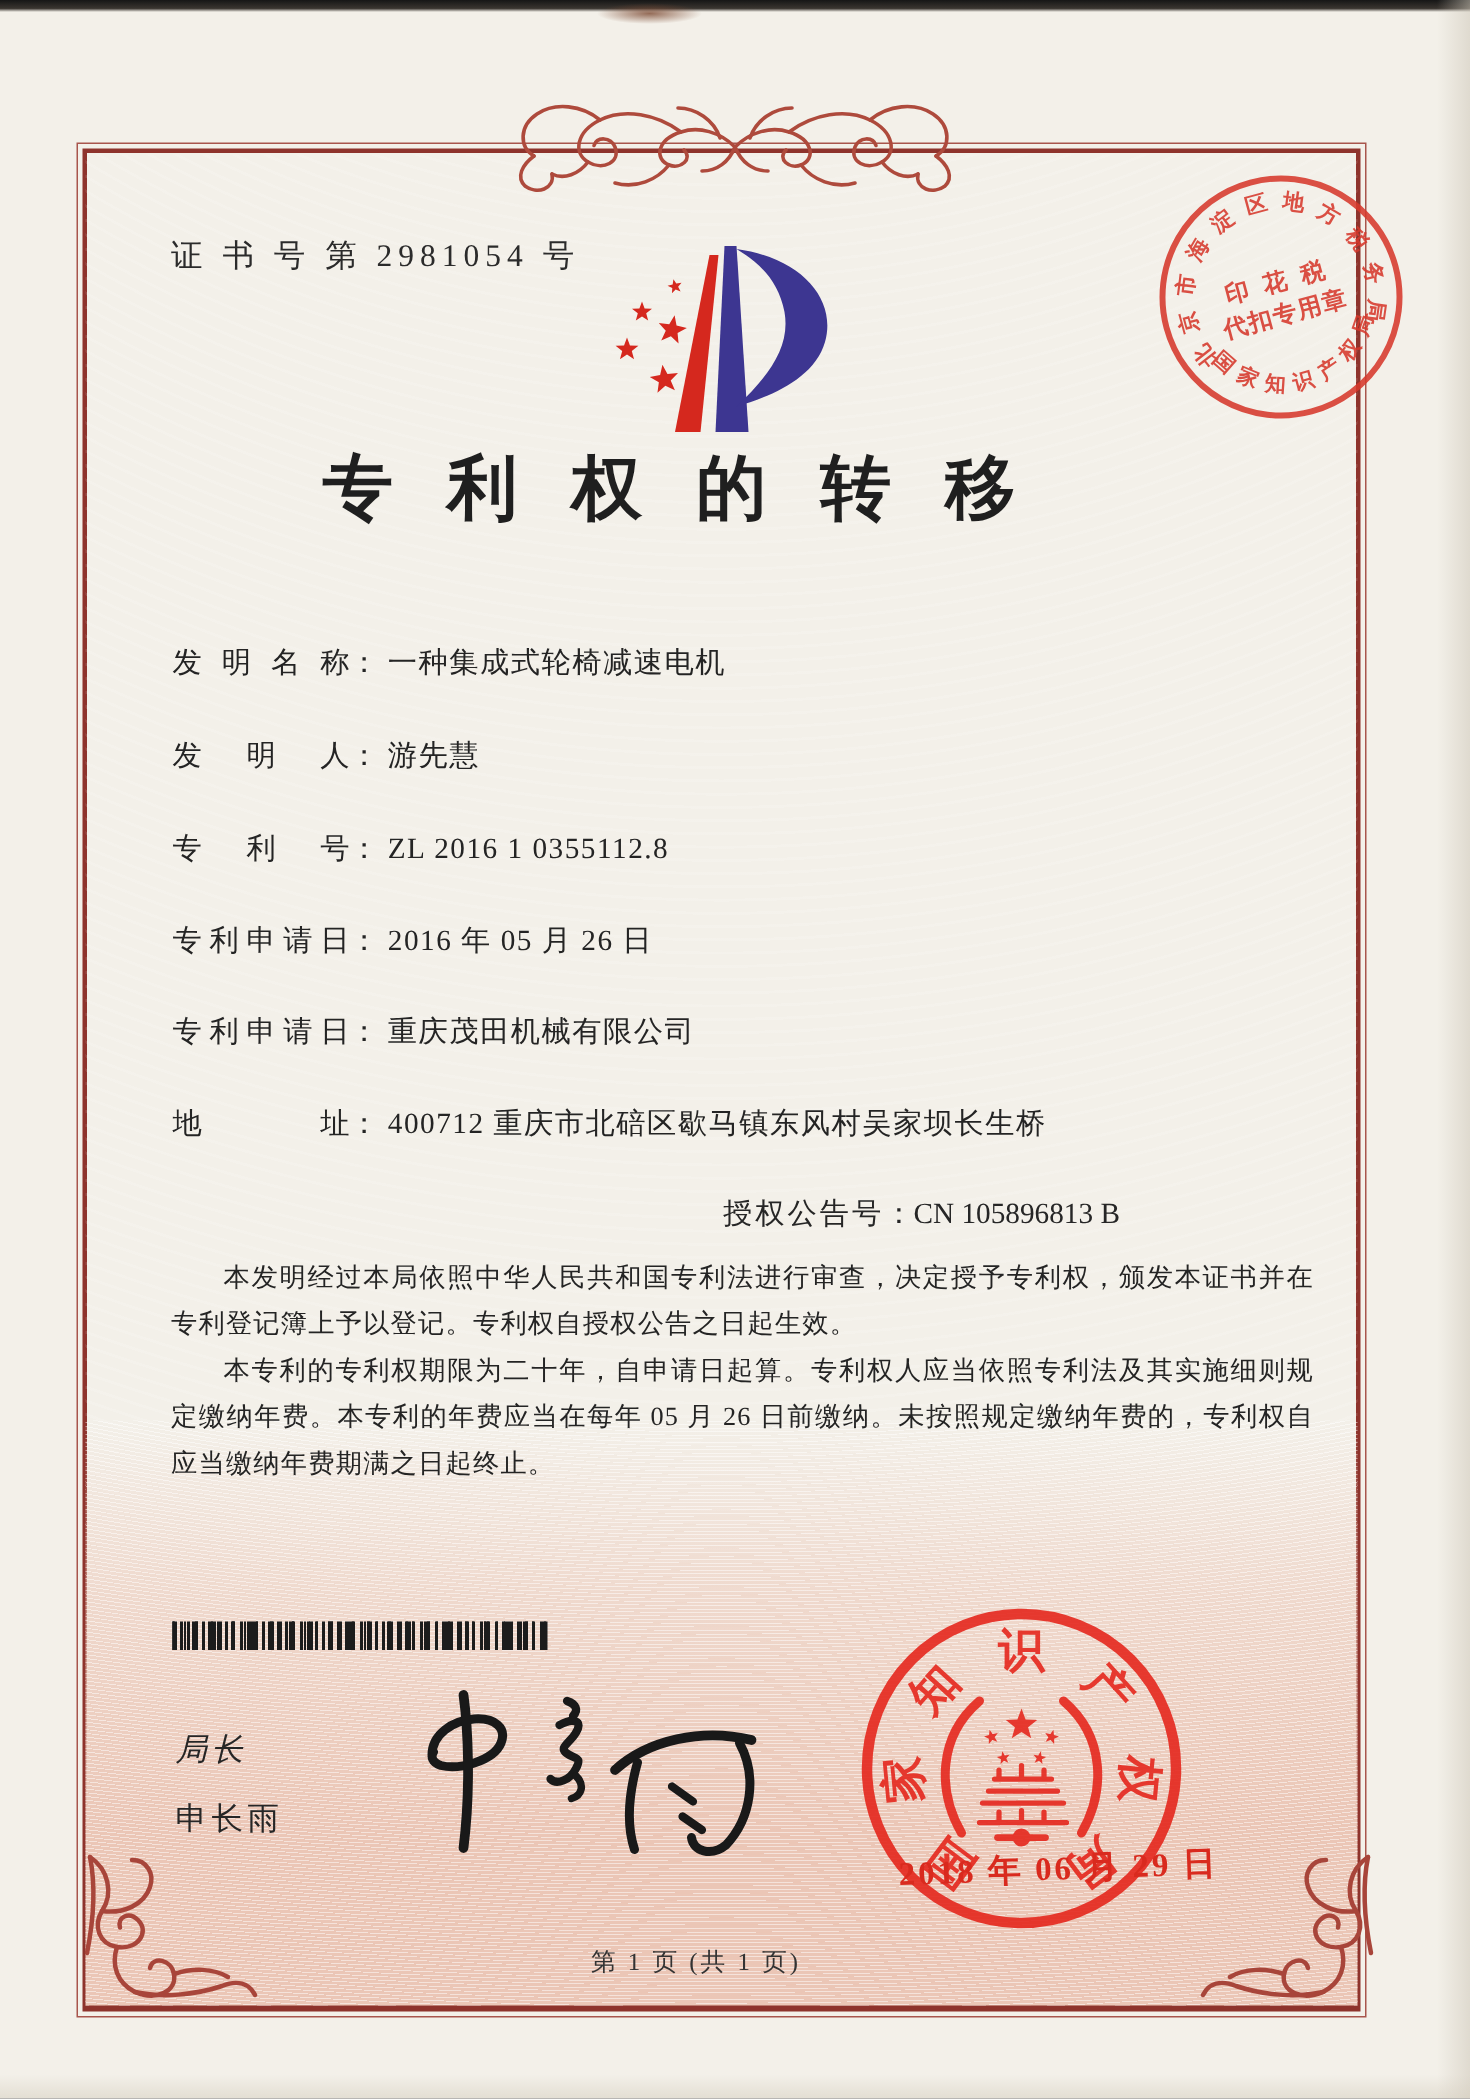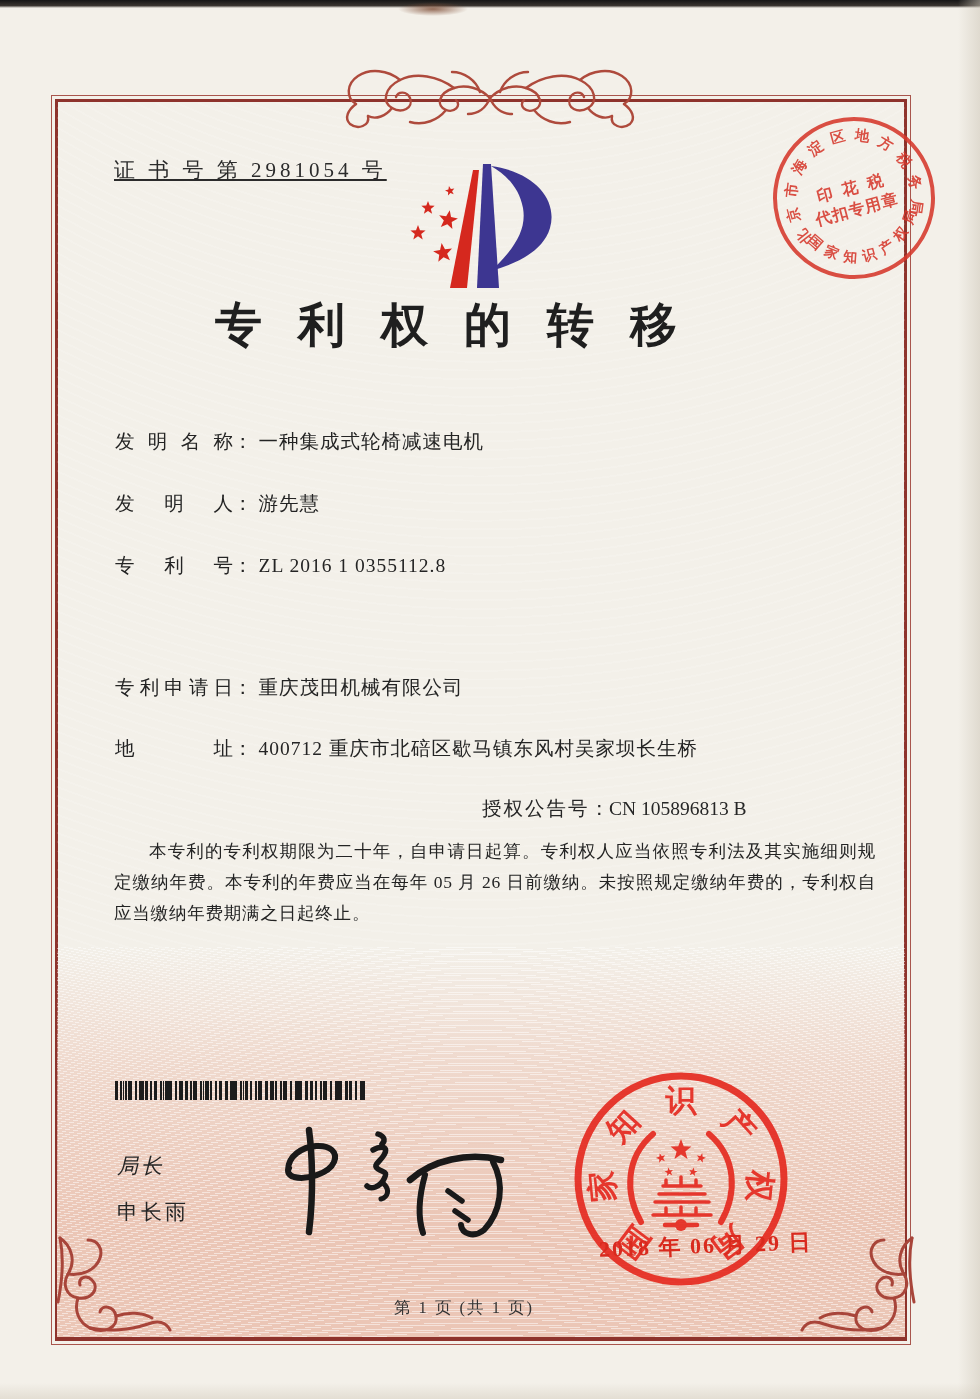--- a/index.html
+++ b/index.html
@@ -24,21 +24,21 @@
     background:
       repeating-radial-gradient(140% 120% at 50% -80%, rgba(255,255,255,.5) 0 1.5px, rgba(255,255,255,0) 1.5px 6px),
       linear-gradient(rgba(236,198,182,0) 0%, rgba(236,198,182,.55) 30%, #ebc6b6 70%);
   }
   .waves-faint{
     position:absolute;left:5px;right:5px;top:7px;bottom:7px;
     background:repeating-radial-gradient(150% 130% at 50% -90%, rgba(255,255,255,.25) 0 1.5px, rgba(255,255,255,0) 1.5px 7px);
     opacity:.5;
   }
 
-  .cert-no{position:absolute;left:114px;top:156px;font-size:21px;letter-spacing:4px;color:#2b2b2b;text-decoration:underline;}
+  .cert-no{position:absolute;left:114px;top:156px;font-size:21px;letter-spacing:4px;color:#2b2b2b;}
   .title{position:absolute;left:51px;right:103px;top:294px;text-align:center;font-size:47px;font-weight:bold;letter-spacing:36px;color:#1f1f1f;}
 
   .field{position:absolute;left:115px;font-size:19.5px;color:#242424;white-space:nowrap;}
   .field .lab{display:inline-block;width:118px;text-align:justify;text-align-last:justify;}
   .field .colon{display:inline-block;margin-right:6px;}
   .field .val{letter-spacing:1px;}
   .grant-no{position:absolute;left:482px;font-size:19.5px;white-space:nowrap;}
   .grant-no .lab{letter-spacing:2px;}
 
   .body-text{position:absolute;left:114px;top:836px;width:762px;font-size:17.5px;line-height:31px;letter-spacing:.8px;text-align:justify;color:#242424;}
@@ -169,31 +169,35 @@
 
   <div class="field" style="top:490px">
     <span class="lab">发明人</span><span class="colon">：</span><span class="val">游先慧</span>
   </div>
   <div class="field" style="top:428px">
     <span class="lab">发明名称</span><span class="colon">：</span><span class="val">一种集成式轮椅减速电机</span>
   </div>
   <div class="field" style="top:552px">
     <span class="lab">专利号</span><span class="colon">：</span><span class="val">ZL 2016 1 0355112.8</span>
   </div>
+  <div class="field" style="top:613px">
+    <span class="lab">专利申请日</span><span class="colon">：</span><span class="val">2016 年 05 月 26 日</span>
+  </div>
   <div class="field" style="top:674px">
     <span class="lab">专利申请日</span><span class="colon">：</span><span class="val">重庆茂田机械有限公司</span>
   </div>
   <div class="field" style="top:735px">
     <span class="lab">地址</span><span class="colon">：</span><span class="val">400712 重庆市北碚区歇马镇东风村吴家坝长生桥</span>
   </div>
   <div class="grant-no" style="top:795px">
     <span class="lab">授权公告号</span><span class="colon">：</span><span class="val">CN 105896813 B</span>
   </div>
 
   <div class="body-text">
+    <p>本发明经过本局依照中华人民共和国专利法进行审查，决定授予专利权，颁发本证书并在专利登记簿上予以登记。专利权自授权公告之日起生效。</p>
     <p>本专利的专利权期限为二十年，自申请日起算。专利权人应当依照专利法及其实施细则规定缴纳年费。本专利的年费应当在每年 05 月 26 日前缴纳。未按照规定缴纳年费的，专利权自应当缴纳年费期满之日起终止。</p>
   </div>
 
   <div class="barcode"></div>
 
   <div class="signer-title">局长</div>
   <div class="signer-name">申长雨</div>
 
   <svg class="signature" width="235" height="122" viewBox="0 0 235 122">
     <g stroke="#191919" fill="none" stroke-linecap="round" stroke-linejoin="round">

